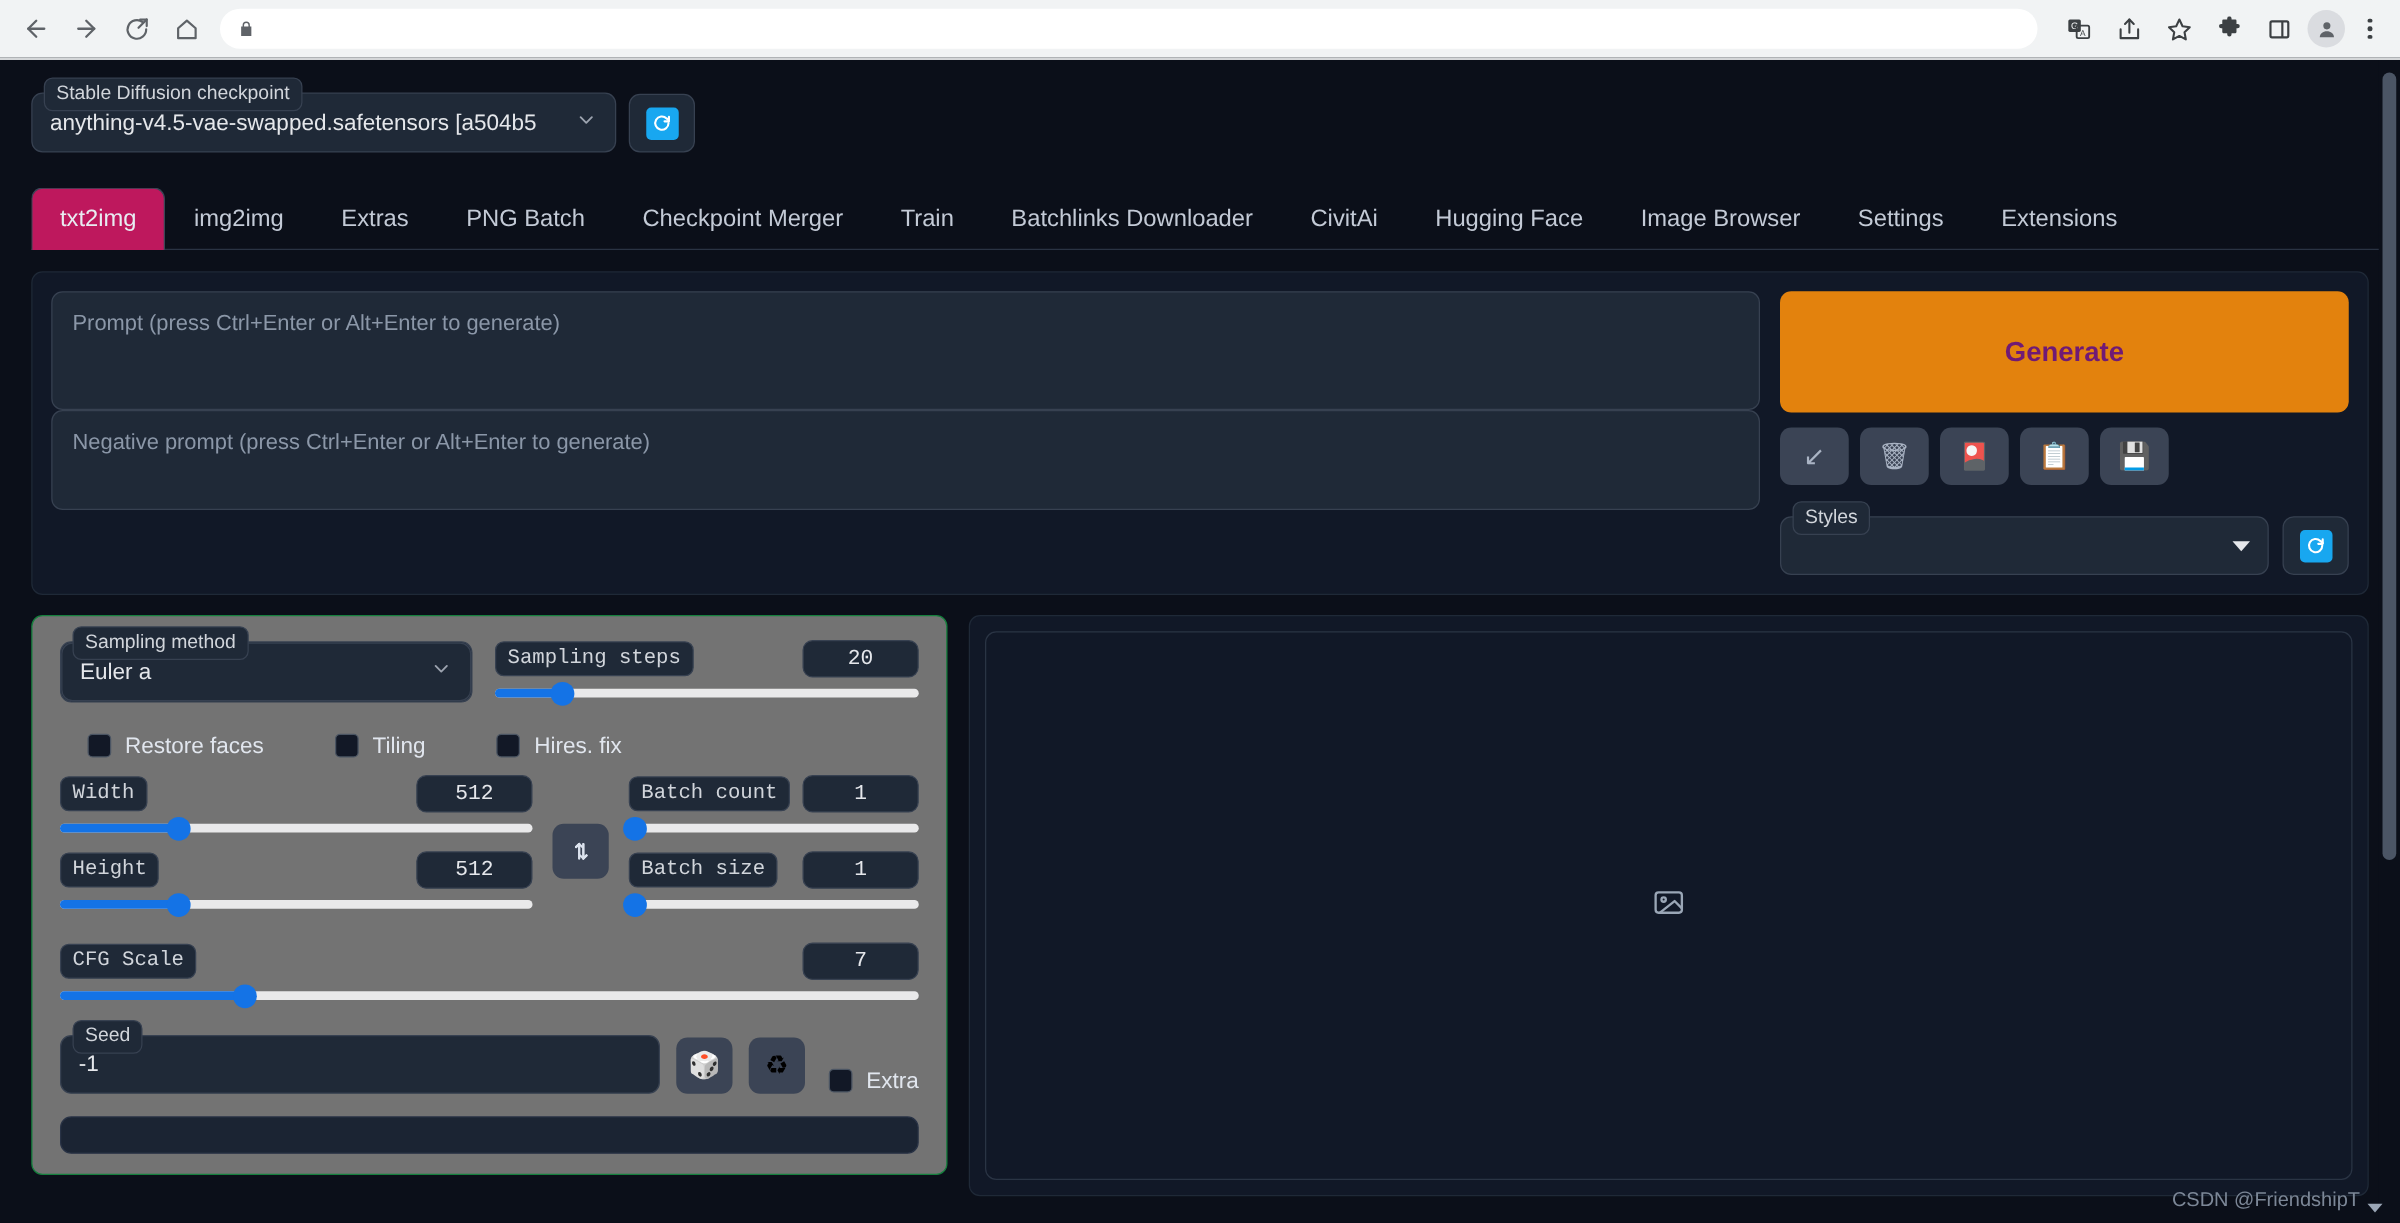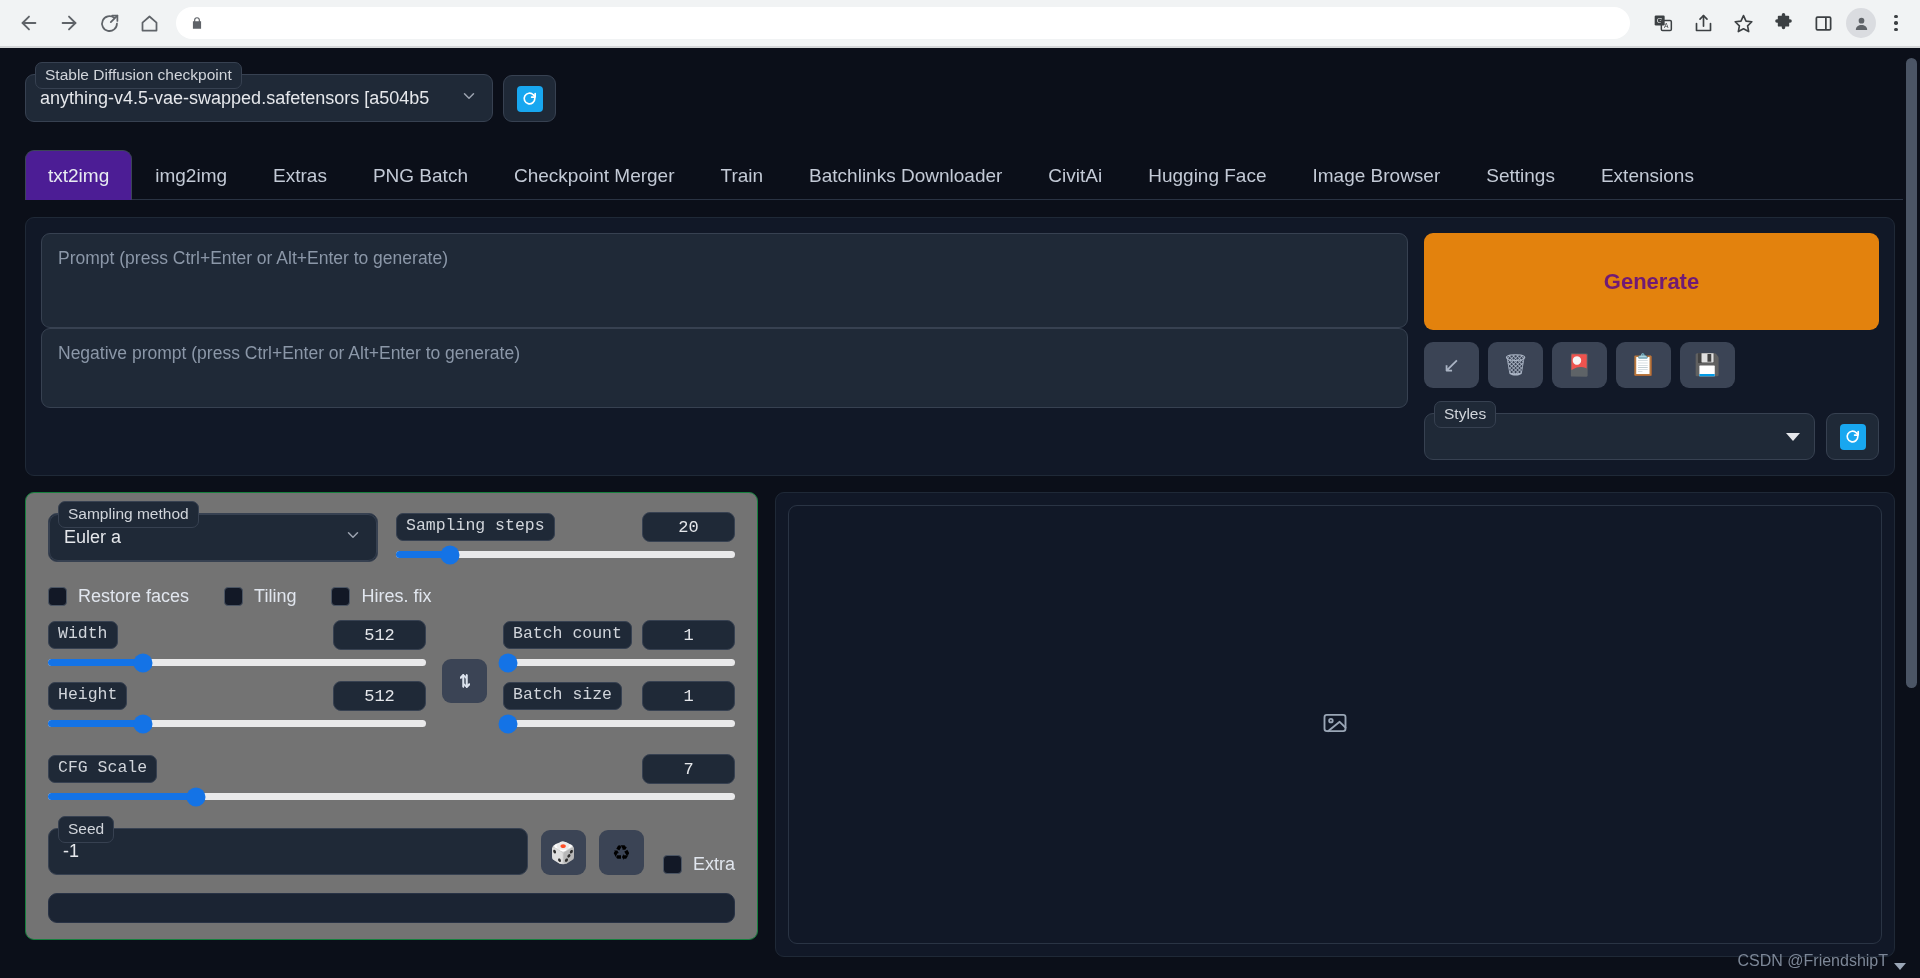--- a/index.html
+++ b/index.html
@@ -153,21 +153,21 @@
     font-size: 19px;
     color: #c3cad6;
     white-space: nowrap;
     border: 1px solid transparent;
     border-bottom: none;
     border-radius: 9px 9px 0 0;
     position: relative;
     top: 1px;
   }
   .tab.active {
-    background: #4c1d95;
+    background: #be185d;
     border-color: #3b4556;
     color: #e8ecf2;
   }
 
   
   .panel {
     margin: 17px 25px 0 25px;
     background: #111827;
     border: 1px solid #1f2937;
     border-radius: 9px;
@@ -315,20 +315,21 @@
     border-radius: 50%;
     transform: translate(-50%, -50%);
   }
 
   .checks { display: flex; align-items: center; gap: 11px; margin: 24px 0 4px 0; }
   .check {
     display: flex; align-items: center; gap: 11px;
     margin-right: 24px;
     color: #e1e6ee;
     font-size: 18px;
+    margin-left: 22px;
   }
   .box {
     width: 19px; height: 19px;
     border: 1px solid #4b5563;
     border-radius: 4px;
     background: #121826;
     flex: 0 0 auto;
   }
 
   .dims-row { display: flex; gap: 16px; align-items: flex-start; margin-top: 14px; }

